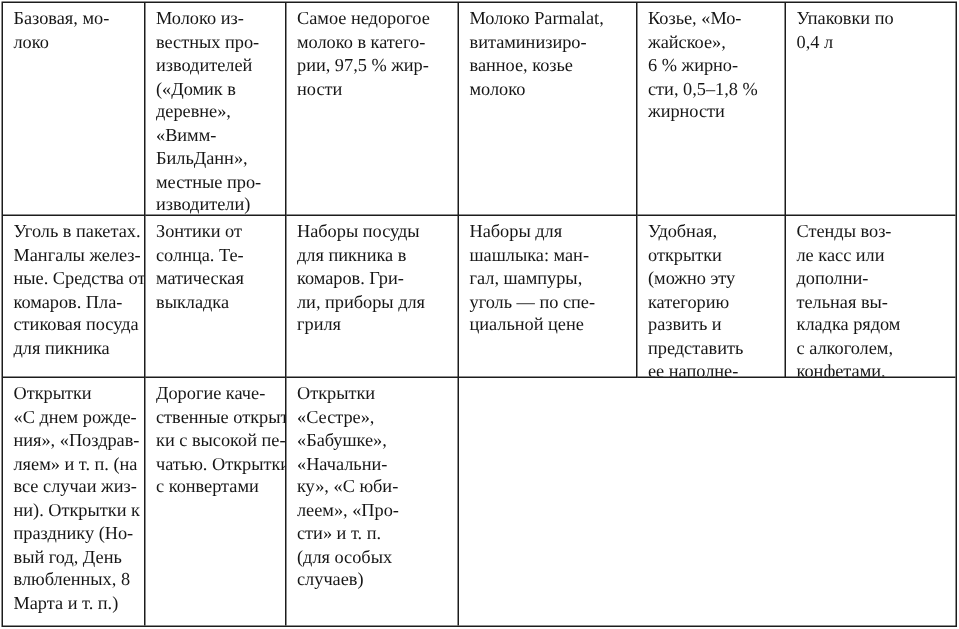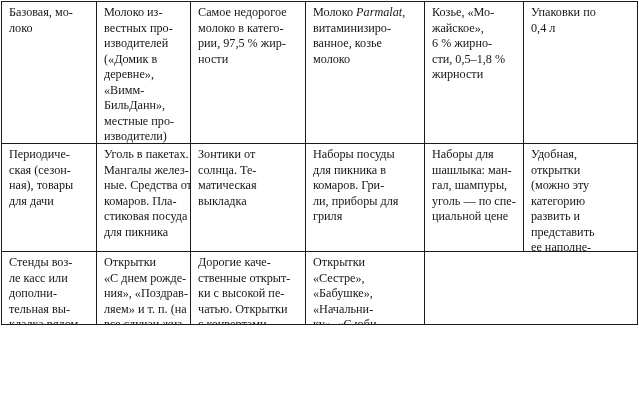--- a/index.html
+++ b/index.html
@@ -3,41 +3,41 @@
 <meta charset="utf-8">
 <style>
   * { box-sizing: border-box; }
   html, body { margin: 0; padding: 0; }
   body {
     width: 639px; height: 419px;
     background: #ffffff;
     font-family: "Liberation Serif", "DejaVu Serif", serif;
   }
   .table {
-    width: 637px; height: 324px;
+    width: 637px; height: 417px;
     margin: 1px;
     display: grid;
     grid-template-columns: 95px 94px 115px 119px 99px 1fr;
     grid-template-rows: 142px 108px 1fr;
     border: 1px solid #1c1c1c;
     background: #ffffff;
   }
   .cell {
     border-right: 1px solid #1c1c1c;
     border-bottom: 1px solid #1c1c1c;
     padding: 3px 4px 0 7px;
     color: #161616;
     font-size: 12.2px;
     line-height: 15.5px;
     white-space: pre;
     overflow: hidden;
   }
   .cell:nth-child(6n) { border-right: none; }
   .cell:nth-child(n+13) { border-bottom: none; }
-  .italic { font-style: italic; }
+  .italic { }
 </style>
 </head>
 <body>
 
 <div class="table">
 
   <div class="cell">Базовая, мо-
 локо</div>
   <div class="cell">Молоко из-
 вестных про-
@@ -57,24 +57,20 @@
 ванное, козье
 молоко</span></div>
   <div class="cell">Козье, «Мо-
 жайское»,
 6 % жирно-
 сти, 0,5–1,8 %
 жирности</div>
   <div class="cell">Упаковки по
 0,4 л</div>
 
-  <div class="cell">Периодиче-
-ская (сезон-
-ная), товары
-для дачи</div>
   <div class="cell">Уголь в пакетах.
 Мангалы желез-
 ные. Средства от
 комаров. Пла-
 стиковая посуда
 для пикника</div>
   <div class="cell">Зонтики от
 солнца. Те-
 матическая
 выкладка</div>

